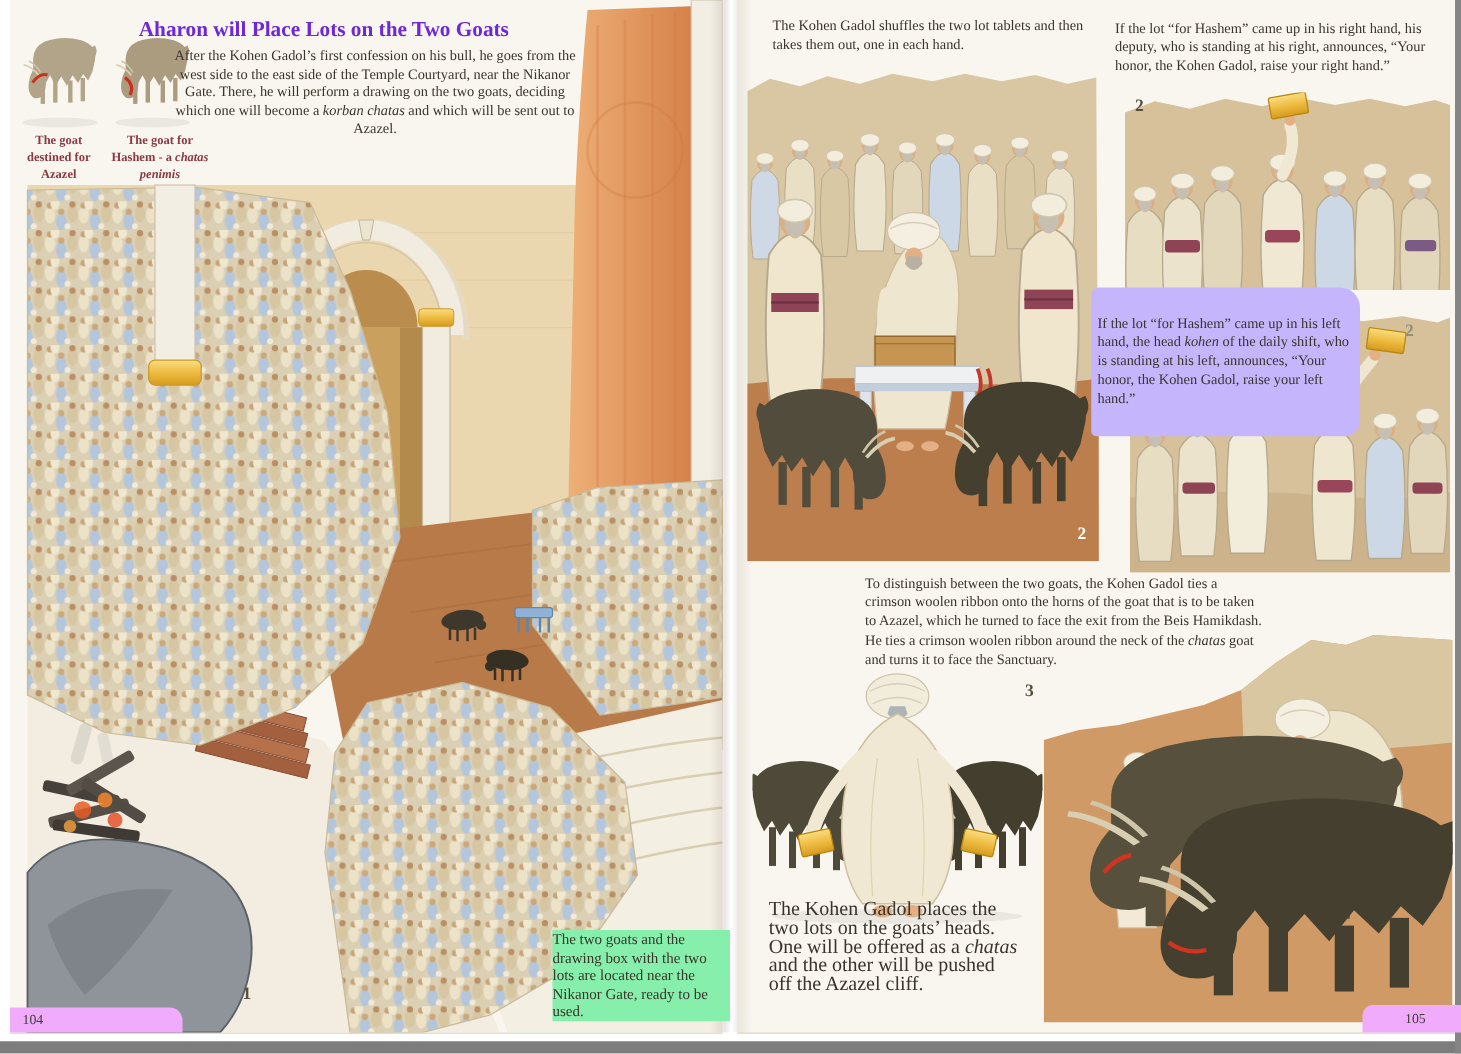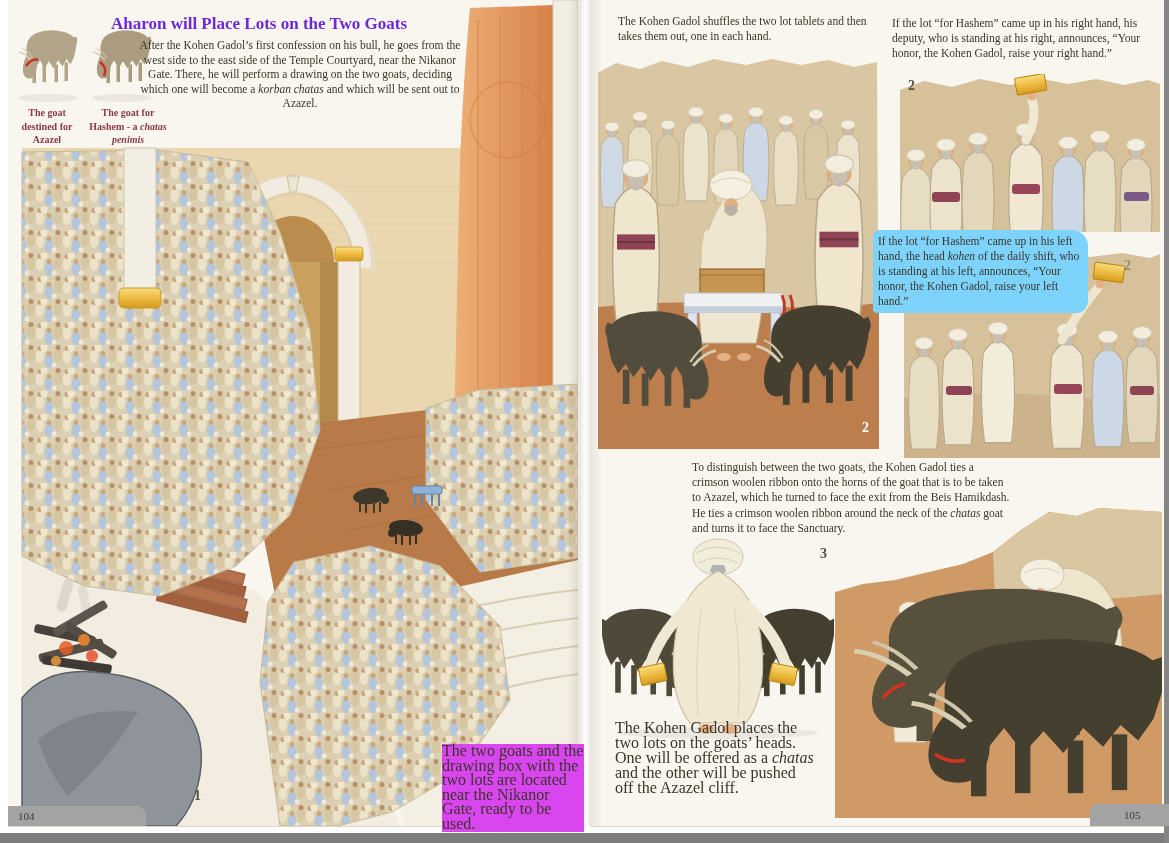--- a/index.html
+++ b/index.html
@@ -3,28 +3,28 @@
 <meta charset="utf-8">
 <style>
   html,body{margin:0;padding:0;background:#ffffff;}
   #canvas{position:relative;width:1169px;height:843px;background:#ffffff;overflow:hidden;
           font-family:"Liberation Serif",serif;}
   .page{position:absolute;top:0;height:826px;background:#f9f6ef;border-bottom:1px solid #ddd5c3;}
   #left-page{left:8px;width:570px;}
   #right-page{left:590px;width:574px;}
   .art{position:absolute;}
   .cap{position:absolute;font-size:11.5px;line-height:15px;color:#3a352b;text-align:left;z-index:3;}
-  .capbox{background:#7dd3fc;border-radius:6px 16px 12px 4px;padding:4px 5px;}
+  .capbox{background:#c4b5fd;border-radius:6px 16px 12px 4px;padding:22px 5px;}
   .title{position:absolute;font-size:17px;font-weight:bold;color:#6d28d9;z-index:3;}
   .intro{position:absolute;font-size:11.5px;line-height:14.5px;color:#3a352b;text-align:center;z-index:3;}
   .goatcap{position:absolute;font-size:10px;line-height:13.5px;font-weight:bold;color:#8a3a42;text-align:center;z-index:3;}
   .mk{position:absolute;font-size:14px;font-weight:bold;color:#56503e;z-index:4;}
   .mk.white{color:#ffffff;}
   .mk.gray{color:#948e79;}
-  .notch{position:absolute;background:#a3a3a3;z-index:5;font-size:11px;color:#3f3b33;line-height:20px;font-family:Liberation Serif, serif;}
+  .notch{position:absolute;background:#f0abfc;z-index:5;font-size:11px;color:#3f3b33;line-height:20px;font-family:Liberation Serif, serif;}
   #notch-104{left:0;top:806px;width:128px;height:20px;border-radius:0 10px 0 0;padding-left:10px;}
   #notch-105{left:500px;top:804px;width:74px;height:22px;border-radius:8px 0 0 0;padding-left:34px;line-height:22px;}
   #gutter{position:absolute;left:568px;top:0;width:34px;height:826px;z-index:2;pointer-events:none;
     background:linear-gradient(90deg, rgba(90,80,60,0) 0%, rgba(90,80,60,0.14) 35%, rgba(255,255,255,0.9) 50%, rgba(90,80,60,0.10) 65%, rgba(90,80,60,0) 100%);}
   #bar-bottom{position:absolute;left:0;top:833px;width:1169px;height:10px;background:#7d7d7d;}
   #bar-right{position:absolute;left:1164px;top:0;width:5px;height:843px;background:#858585;}
   i{}
 </style>
 </head>
 <body>
@@ -164,21 +164,21 @@
     </div>
 
     <div class="title" style="left:103px;top:14px;width:360px">
       <span>Aharon will Place Lots on the Two Goats</span>
     </div>
 
     <div class="intro" style="left:127px;top:38px;width:330px">
       <span>After the Kohen Gadol’s first confession on his bull, he goes from the west side to the east side of the Temple Courtyard, near the Nikanor Gate. There, he will perform a drawing on the two goats, deciding which one will become a </span><i>korban chatas</i><span> and which will be sent out to Azazel.</span>
     </div>
 
-    <div class="cap" style="left:434px;top:744px;width:142px;font-size:16px;line-height:14.6px;background:#d946ef">
+    <div class="cap" style="left:434px;top:744px;width:142px;font-size:12px;line-height:14.6px;background:#86efac">
       <span>The two goats and the drawing box with the two lots are located near the Nikanor Gate, ready to be used.</span>
     </div>
 
     <div class="mk" style="left:186px;top:788px">1</div>
 
     <div class="notch" id="notch-104">104</div>
   </div>
 
   <div class="page" id="right-page">
 

